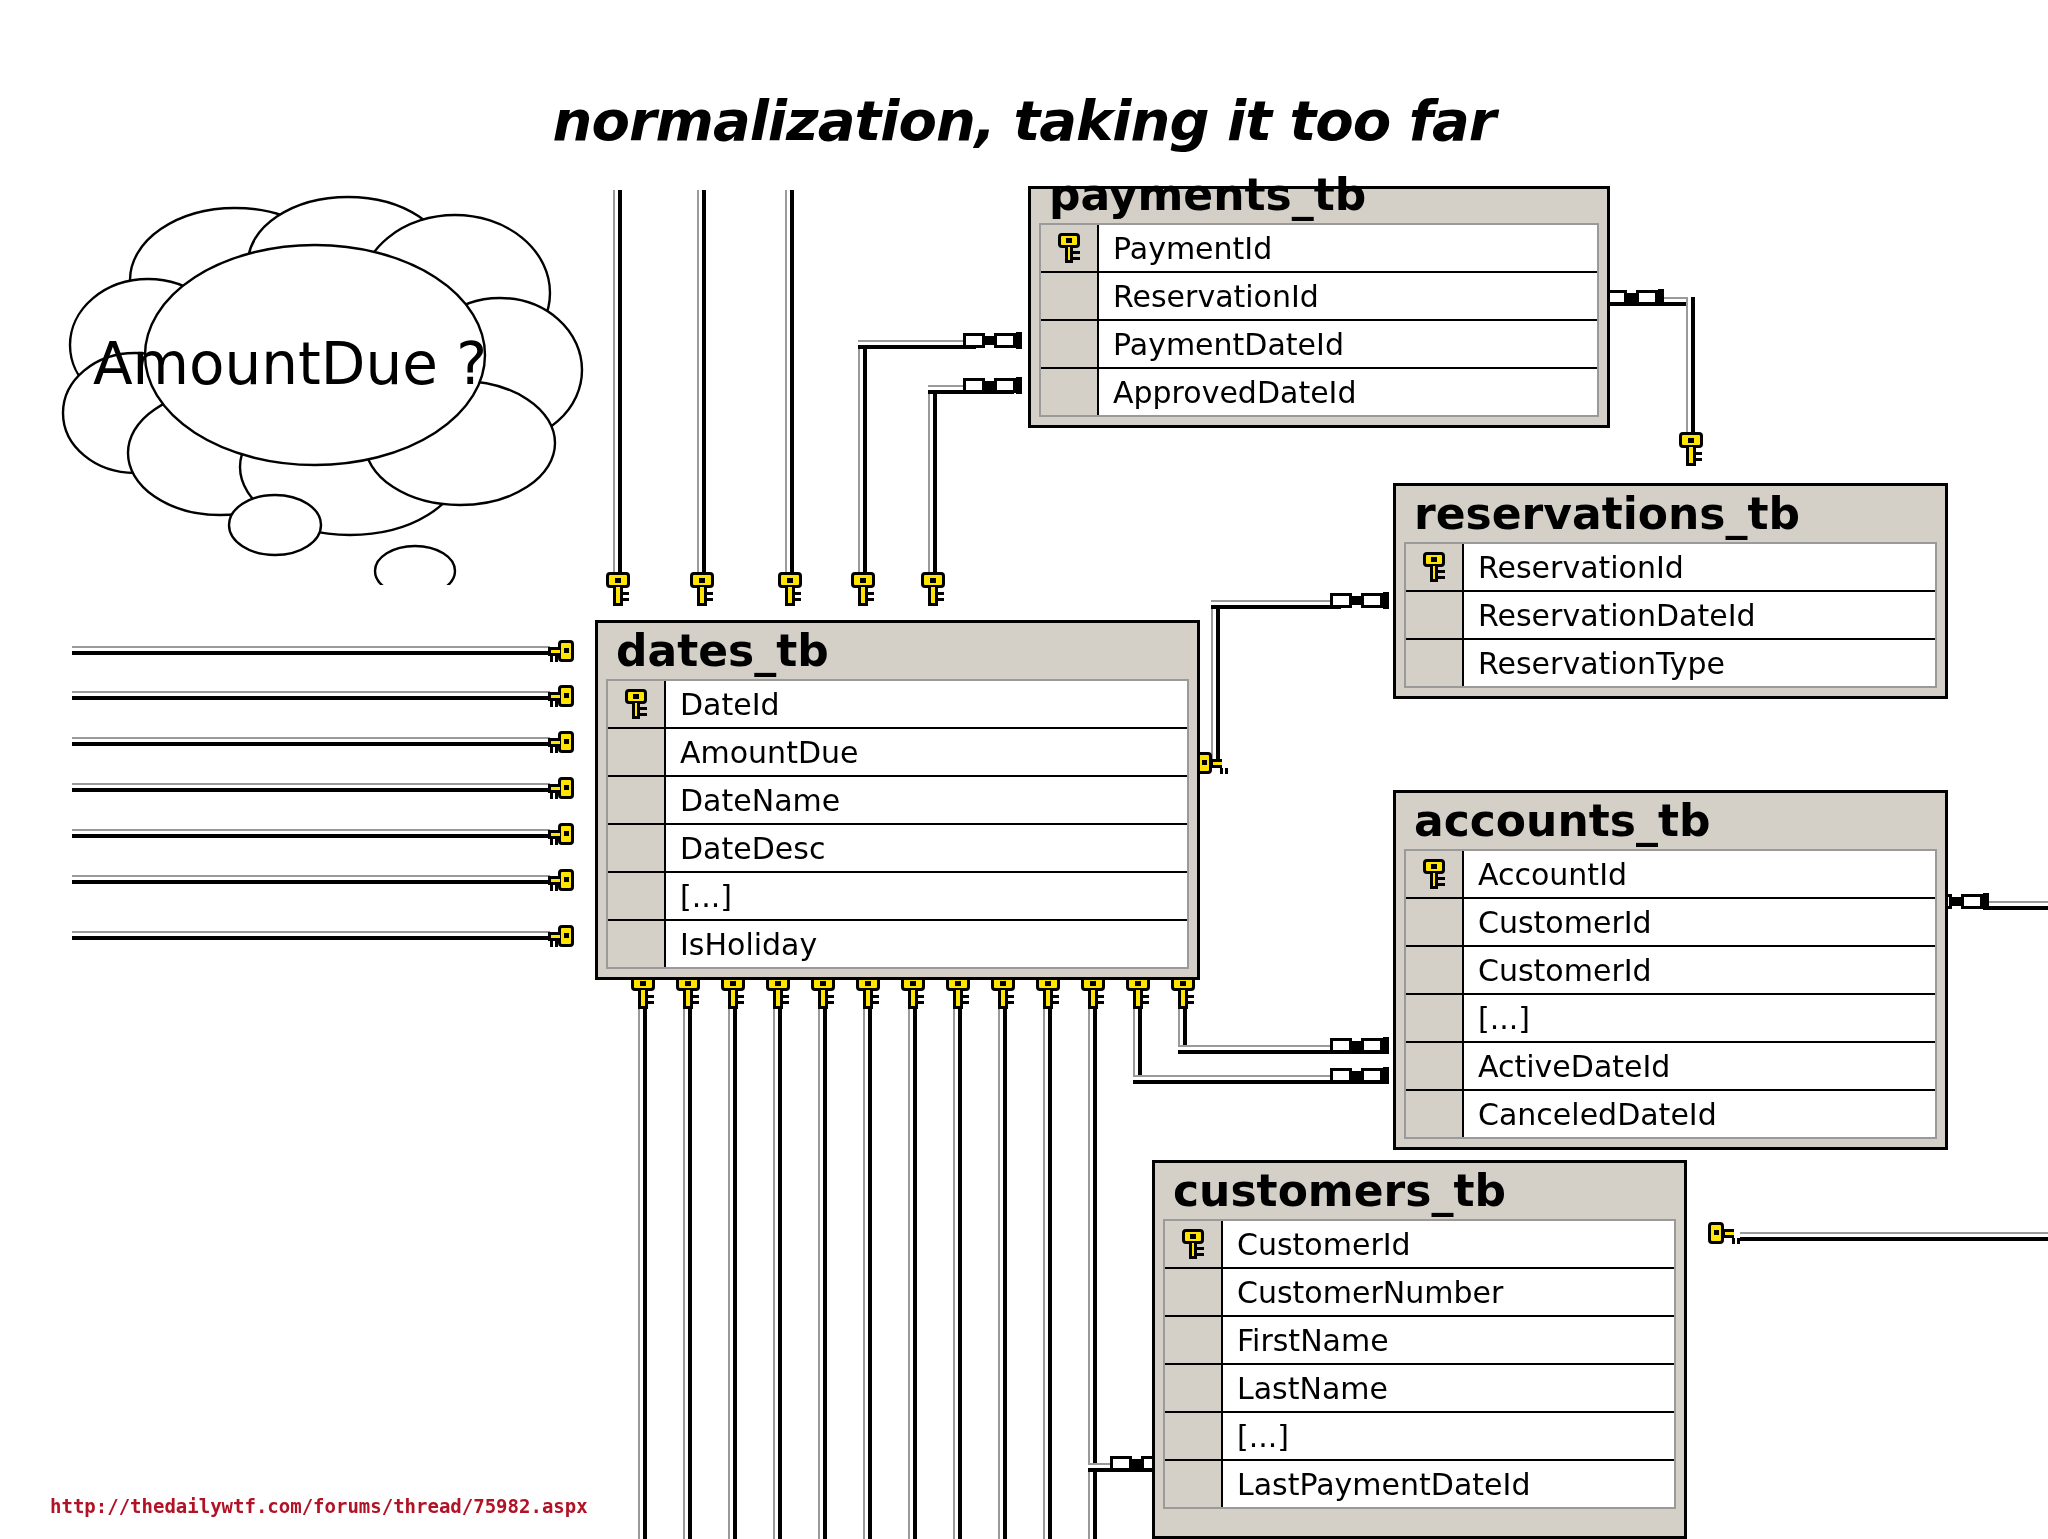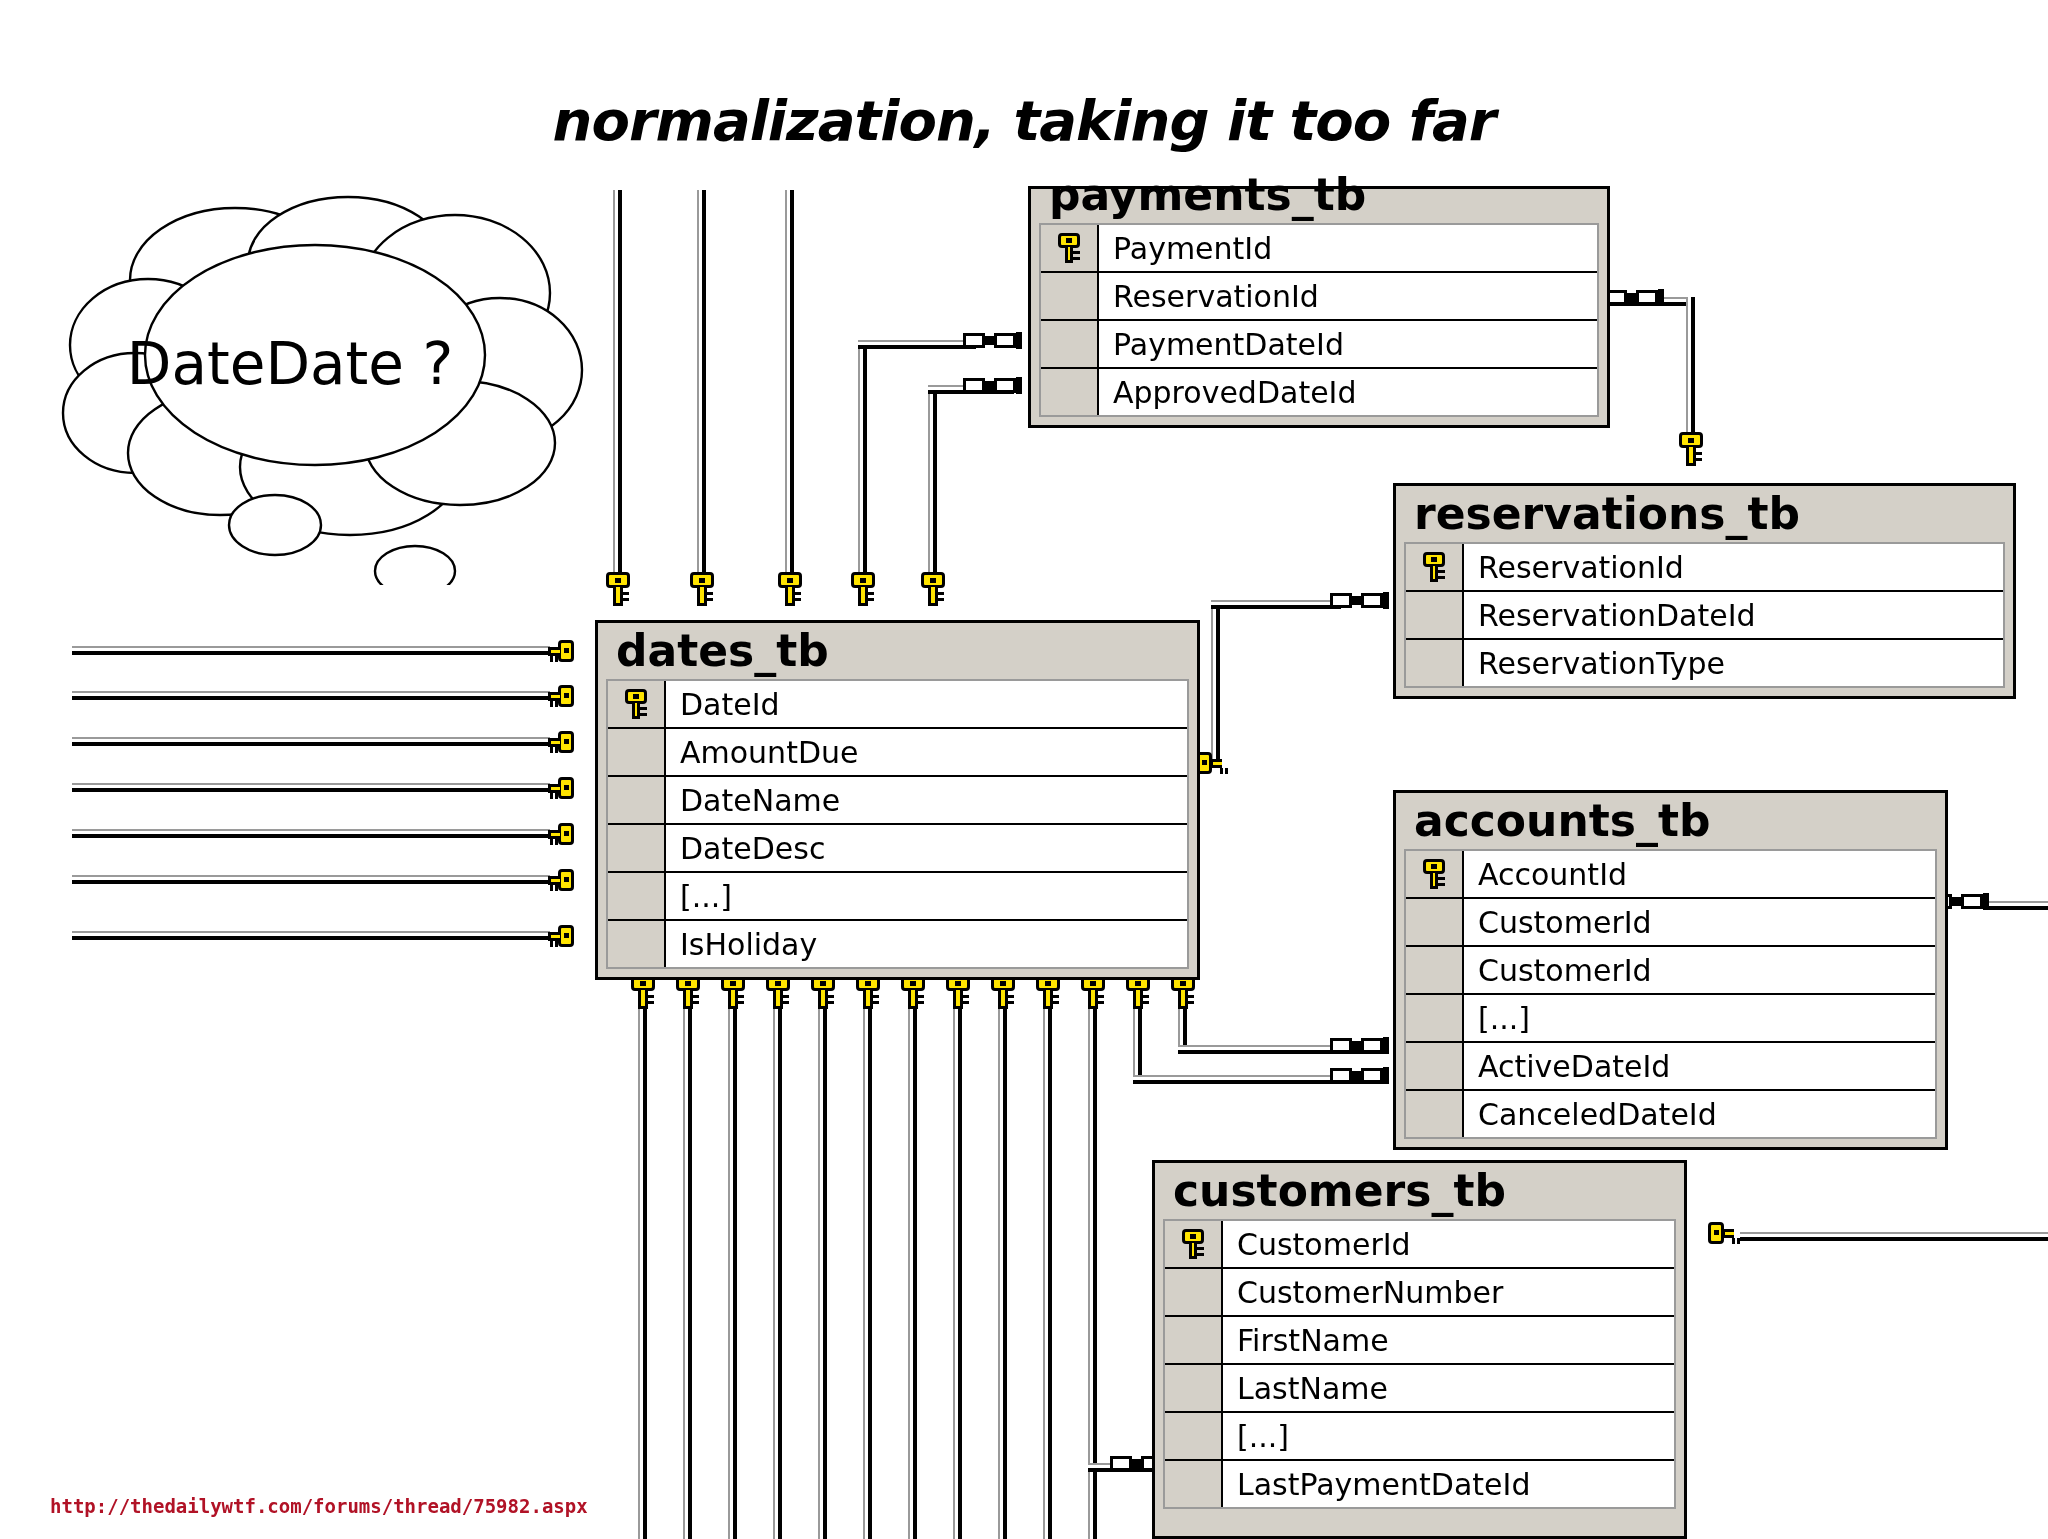--- a/index.html
+++ b/index.html
@@ -109,21 +109,21 @@
       <ellipse cx="118" cy="160" rx="78" ry="66"></ellipse>
       <ellipse cx="105" cy="228" rx="72" ry="60"></ellipse>
       <ellipse cx="190" cy="268" rx="92" ry="62"></ellipse>
       <ellipse cx="320" cy="282" rx="110" ry="68"></ellipse>
       <ellipse cx="430" cy="258" rx="95" ry="62"></ellipse>
       <ellipse cx="285" cy="170" rx="170" ry="110"></ellipse>
     </g>
     <ellipse cx="245" cy="340" rx="46" ry="30" fill="#ffffff" stroke="#000000" stroke-width="2.4"></ellipse>
     <ellipse cx="385" cy="386" rx="40" ry="25" fill="#ffffff" stroke="#000000" stroke-width="2.4"></ellipse>
   </svg>
-  <div class="btxt">DateDate ?</div>
+  <div class="btxt">AmountDue ?</div>
 </div>
 
 <div>
 
   <div class="lnH" style="left:72px;  top:646px;  width:478px;"></div>
   <div class="lnH" style="left:72px;  top:691px;  width:478px;"></div>
   <div class="lnH" style="left:72px;  top:737px;  width:478px;"></div>
   <div class="lnH" style="left:72px;  top:783px;  width:478px;"></div>
   <div class="lnH" style="left:72px;  top:829px;  width:478px;"></div>
   <div class="lnH" style="left:72px;  top:875px;  width:478px;"></div>
@@ -488,21 +488,21 @@
       <div class="gutter"></div>
       <div class="fname">[...]</div>
     </div>
     <div class="row">
       <div class="gutter"></div>
       <div class="fname">IsHoliday</div>
     </div>
   </div>
 </div>
 
-<div class="tbl" style="left:1393px;top:483px;width:623px;">
+<div class="tbl" style="left:1393px;top:483px;width:555px;">
   <div class="hdr">reservations_tb</div>
   <div class="grid">
     <div class="row">
       <div class="gutter">
         <div class="keyic">
             <span class="bow"></span>
             <span class="eye"></span>
             <span class="shaft"></span>
             <span class="tooth" style="top:18px;"></span>
             <span class="tooth" style="top:24px;"></span>

